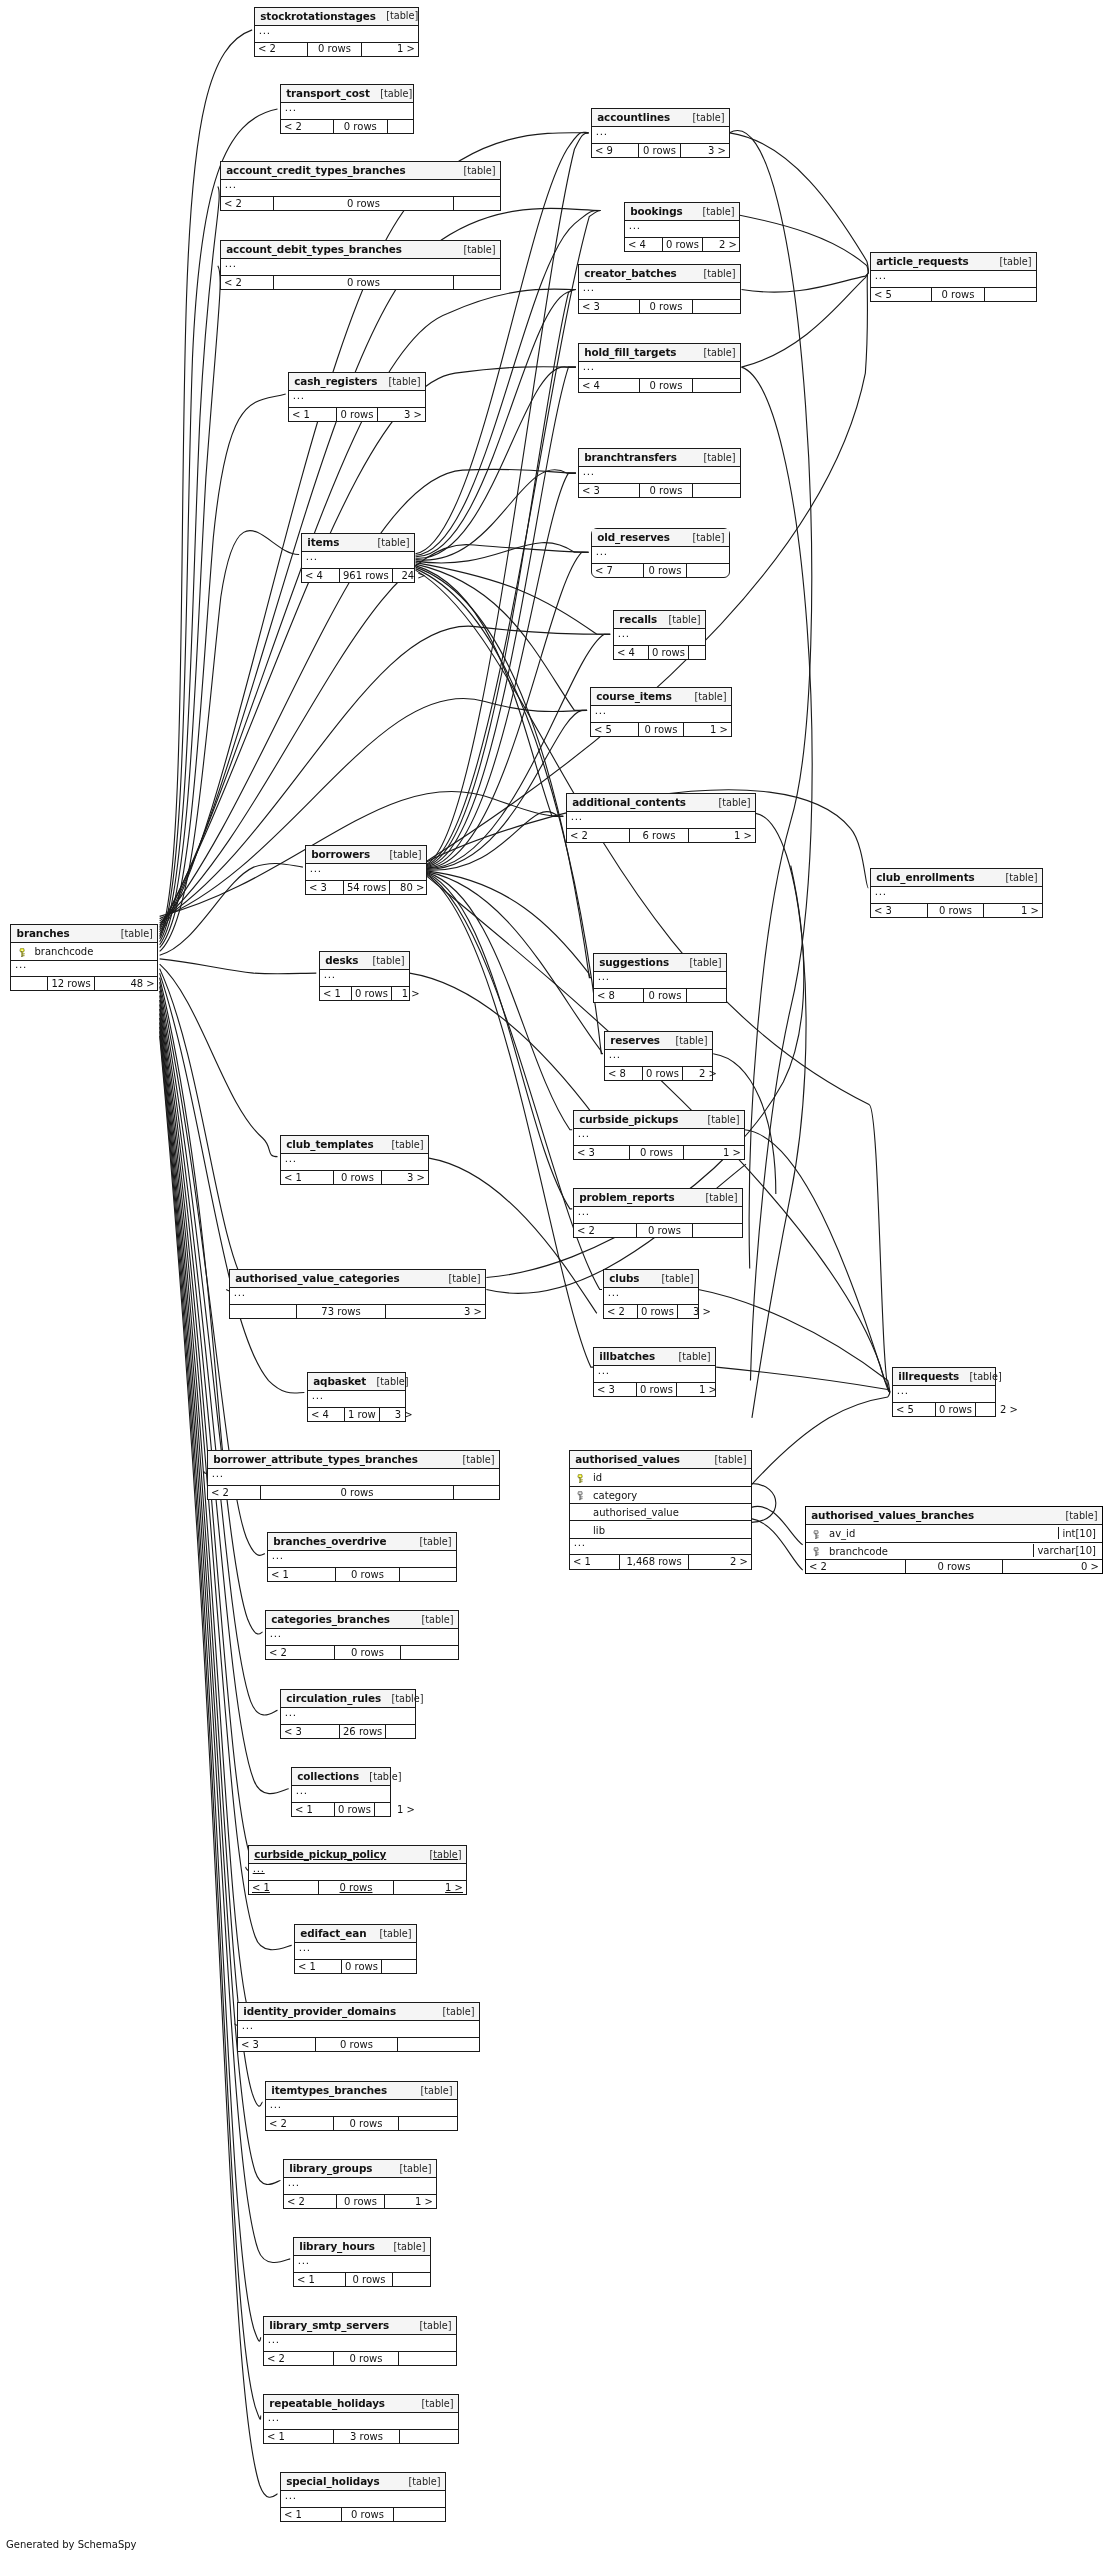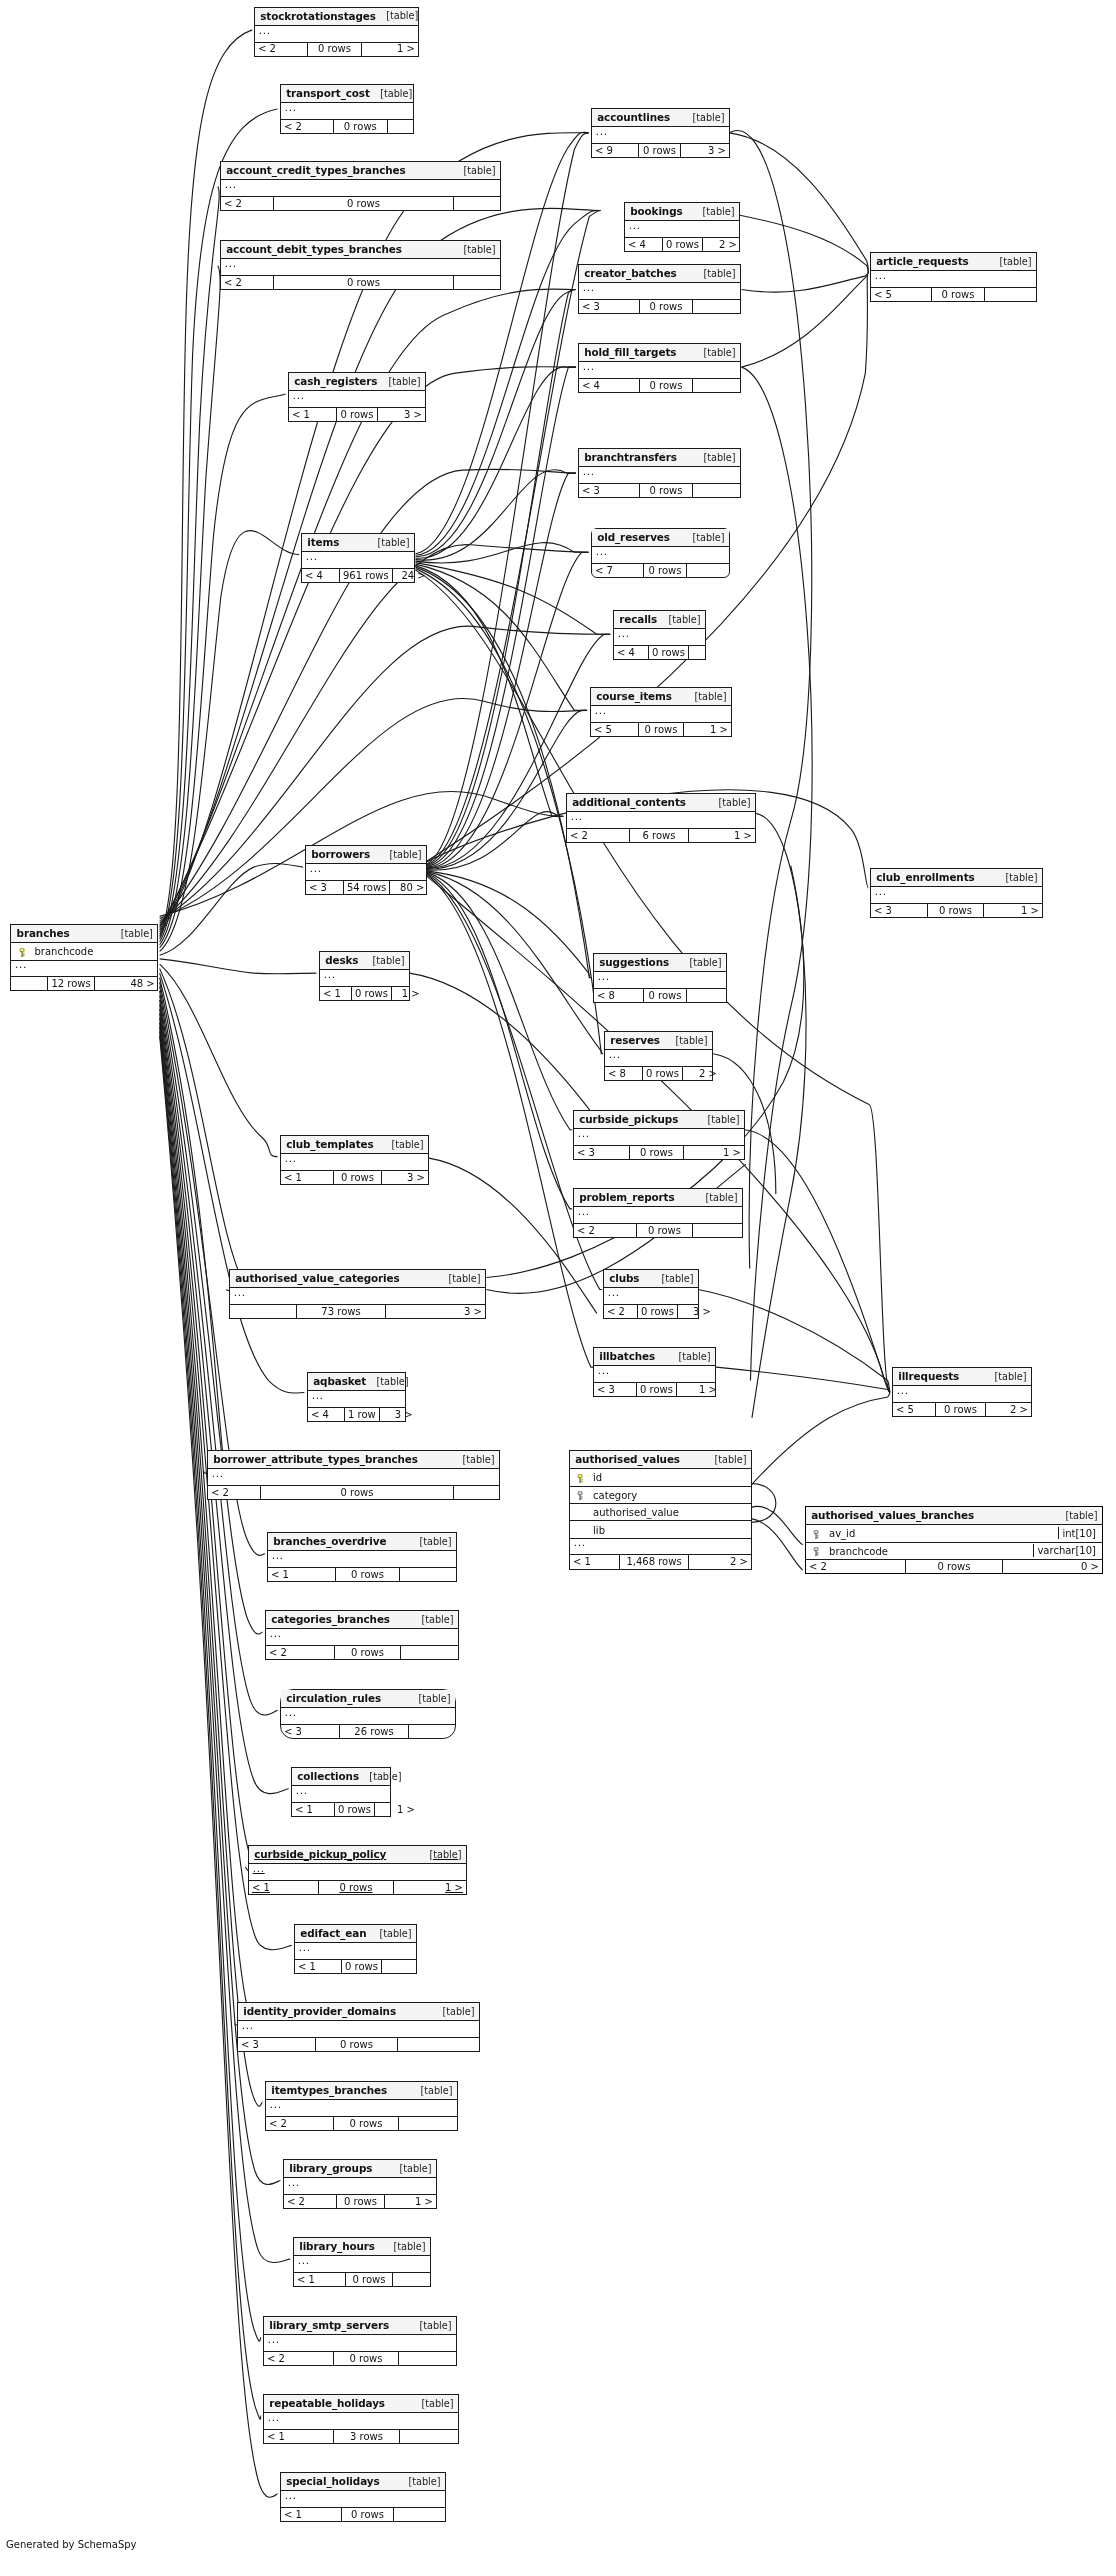--- a/index.html
+++ b/index.html
@@ -339,21 +339,21 @@
         <span class="tname">categories_branches</span>
         <span class="ttype">[table]</span>
       </div>
       <div class="ellip">...</div>
       <div class="foot">
         <div class="fl" style="min-width: 62px;">&lt; 2</div>
         <div class="fm">0 rows</div>
         <div class="fr" style="min-width: 51px;"></div>
       </div>
     </div>
-    <div class="tbl" style="left: 280px; top: 1689px; width: 176px; border-radius: 13px;">
+    <div class="tbl" style="left: 280px; top: 1689px; width: 136px;">
       <div class="hdr">
         <span class="tname">circulation_rules</span>
         <span class="ttype">[table]</span>
       </div>
       <div class="ellip">...</div>
       <div class="foot">
         <div class="fl" style="min-width: 52px;">&lt; 3</div>
         <div class="fm">26 rows</div>
         <div class="fr" style="min-width: 40px;"></div>
       </div>
@@ -737,21 +737,21 @@
         <span class="tname">club_enrollments</span>
         <span class="ttype">[table]</span>
       </div>
       <div class="ellip">...</div>
       <div class="foot">
         <div class="fl" style="min-width: 50px;">&lt; 3</div>
         <div class="fm">0 rows</div>
         <div class="fr" style="min-width: 52px;">1 &gt;</div>
       </div>
     </div>
-    <div class="tbl" style="left: 892px; top: 1367px; width: 140px;">
+    <div class="tbl" style="left: 892px; top: 1367px; width: 104px;">
       <div class="hdr">
         <span class="tname">illrequests</span>
         <span class="ttype">[table]</span>
       </div>
       <div class="ellip">...</div>
       <div class="foot">
         <div class="fl" style="min-width: 36px;">&lt; 5</div>
         <div class="fm">0 rows</div>
         <div class="fr" style="min-width: 39px;">2 &gt;</div>
       </div>

